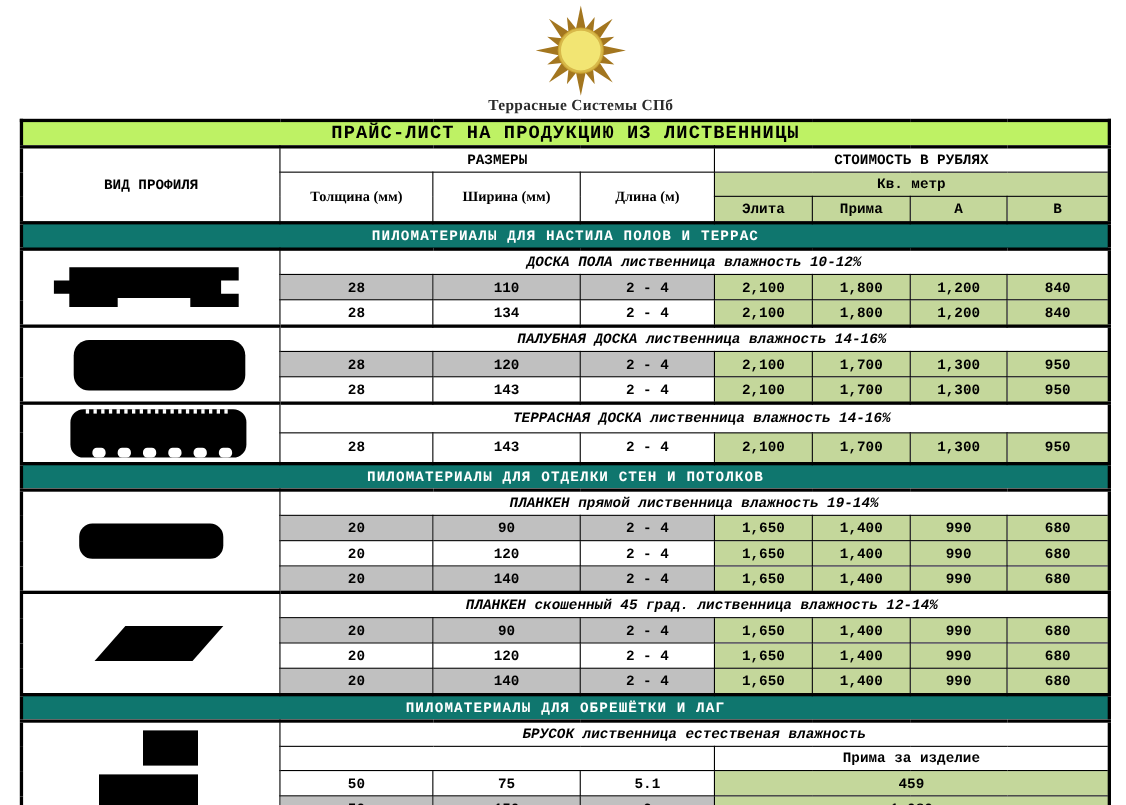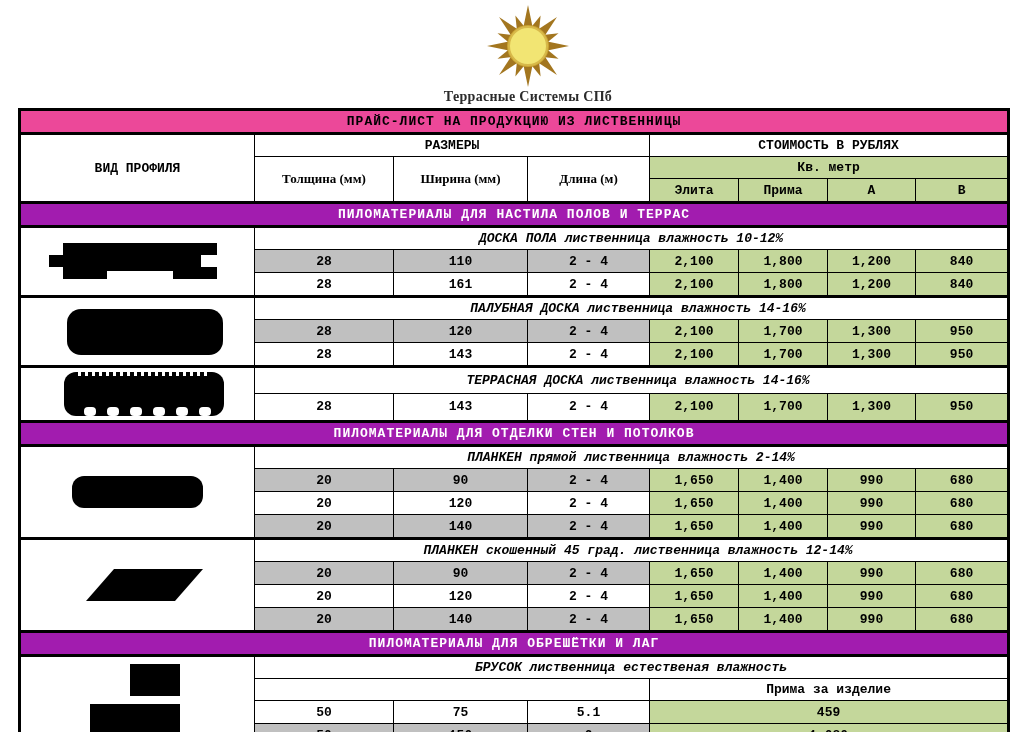--- a/index.html
+++ b/index.html
@@ -8,22 +8,22 @@
   
   .logo{position:absolute;top:4px;left:0;width:100%;text-align:center;transform:translateX(16px);}
   .logo .sun{display:block;margin:0 auto;}
   .logo .company{display:block;margin-top:1px;font-family:"Liberation Serif","DejaVu Serif",serif;
                  font-weight:bold;font-size:14px;color:#2b2b2b;letter-spacing:.3px;}
   
   table.price{position:absolute;top:108px;left:18px;width:989px;border-collapse:collapse;
               table-layout:fixed;border:3px solid #000;}
   td{border:1px solid #000;text-align:center;vertical-align:middle;
      font-weight:bold;font-size:13px;color:#000;padding:0;height:21px;overflow:hidden;white-space:nowrap;}
-  tr.title-row td{background:#ec4899;border-bottom:3px solid #000;font-size:13px;letter-spacing:1px;}
-  tr.band td{background:#a21caf;color:#fff;border-top:3px solid #000;border-bottom:3px solid #000;
+  tr.title-row td{background:#bef264;border-bottom:3px solid #000;font-size:17px;letter-spacing:1px;}
+  tr.band td{background:#0f766e;color:#fff;border-top:3px solid #000;border-bottom:3px solid #000;
              letter-spacing:1px;}
   tr.thick td{border-top:3px solid #000;padding-left:14px;}
   td.green{background:#c4d79b;text-align:center;}
   td.shade{background:#c0c0c0;}
   td.subhead{background:#fff;font-style:italic;}
   td.profile-cell{background:#fff;}
   td.profile-cell svg{display:block;margin:0 auto;}
   tr.data td{height:22px;}
   td.hdr-tall{height:44px;font-family:Liberation Serif, serif;}
 </style>
@@ -112,21 +112,21 @@
       <td class="shade">28</td>
       <td class="shade">110</td>
       <td class="shade">2 - 4</td>
       <td class="green">2,100</td>
       <td class="green">1,800</td>
       <td class="green">1,200</td>
       <td class="green">840</td>
     </tr>
     <tr class="data">
       <td>28</td>
-      <td>161</td>
+      <td>134</td>
       <td>2 - 4</td>
       <td class="green">2,100</td>
       <td class="green">1,800</td>
       <td class="green">1,200</td>
       <td class="green">840</td>
     </tr>
 
     <tr class="thick">
       <td rowspan="3" class="profile-cell">
         <svg width="160" height="50" viewBox="0 0 160 50">
@@ -202,21 +202,21 @@
     <tr class="band">
       <td colspan="8">ПИЛОМАТЕРИАЛЫ ДЛЯ ОТДЕЛКИ СТЕН И ПОТОЛКОВ</td>
     </tr>
 
     <tr>
       <td rowspan="4" class="profile-cell">
         <svg width="135" height="36" viewBox="0 0 135 36">
           <rect x="2" y="2" width="131" height="32" rx="12" fill="#000"></rect>
         </svg>
       </td>
-      <td colspan="7" class="subhead">ПЛАНКЕН прямой лиственница влажность 2-14%</td>
+      <td colspan="7" class="subhead">ПЛАНКЕН прямой лиственница влажность 19-14%</td>
     </tr>
     <tr class="data">
       <td class="shade">20</td>
       <td class="shade">90</td>
       <td class="shade">2 - 4</td>
       <td class="green">1,650</td>
       <td class="green">1,400</td>
       <td class="green">990</td>
       <td class="green">680</td>
     </tr>

